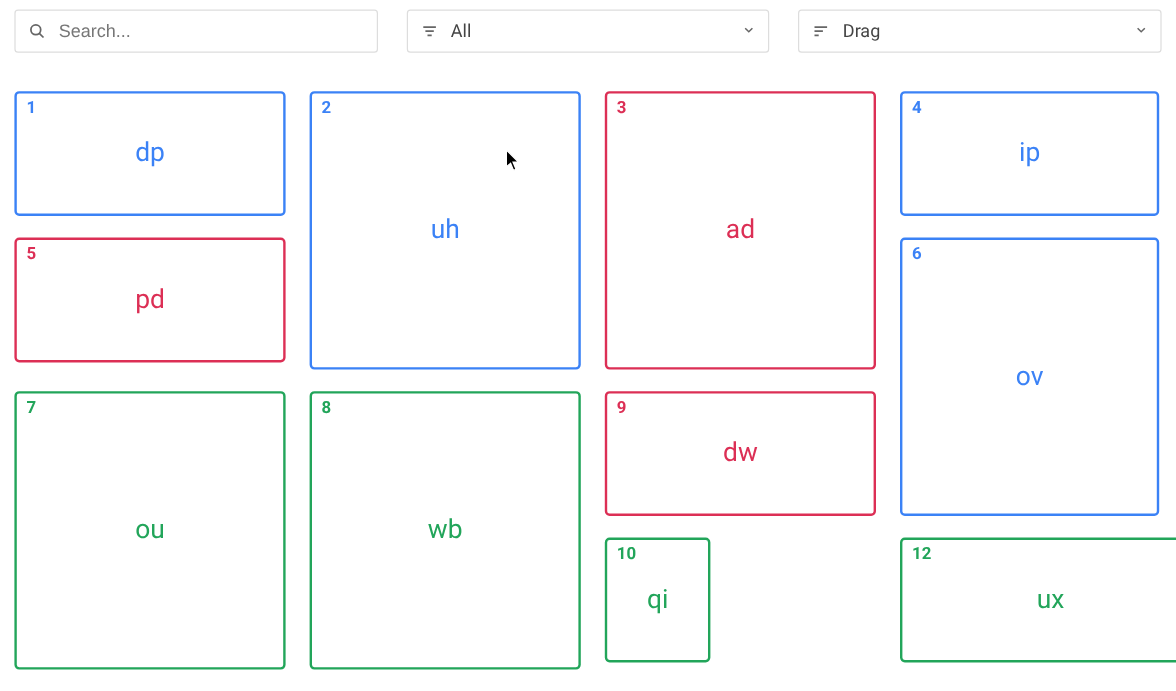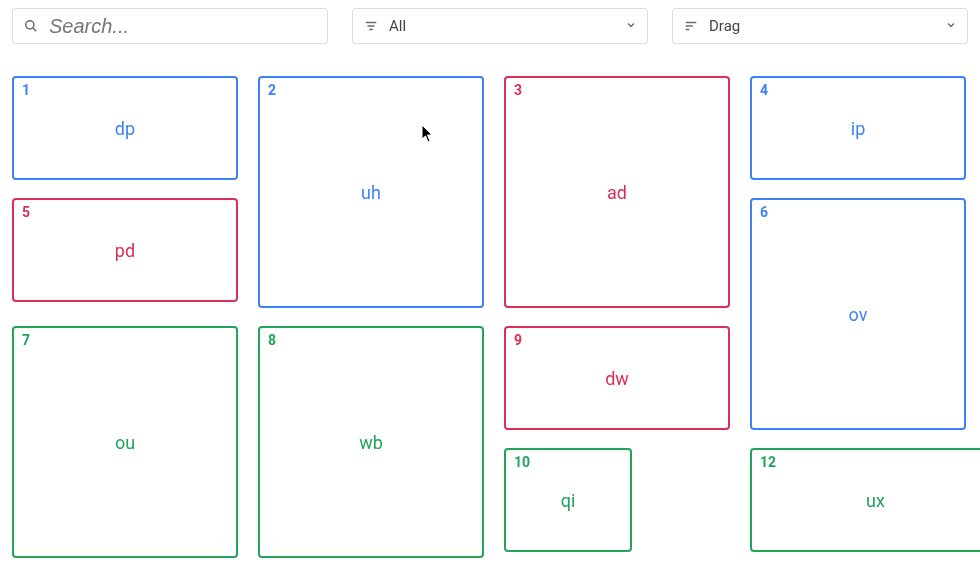--- a/index.html
+++ b/index.html
@@ -35,24 +35,23 @@
       margin-right: 10px;
       display: flex;
       align-items: center;
       justify-content: center;
       color: #666;
     }
     .control input {
       border: none;
       outline: none;
       flex: 1;
-      font-size: 20px;
+      font-size: 15px;
       color: #444;
       background: transparent;
-      font-style: italic;
     }
     .control input::placeholder { color: #777; }
     .control .chev {
       margin-left: auto;
       color: #666;
     }
     .grid-area {
       position: relative;
       margin: 24px 12px 0 12px;
       height: 520px;
@@ -68,21 +67,21 @@
       top: 4px;
       left: 8px;
       font-size: 14px;
       font-weight: 700;
     }
     .card .lbl {
       position: absolute;
       left: 50%;
       top: 50%;
       transform: translate(-50%, -50%);
-      font-size: 18px;
+      font-size: 22px;
     }
     .c-blue  { color: #3b82f6; border-color: #3b82f6; }
     .c-red   { color: #dc2f55; border-color: #dc2f55; }
     .c-green { color: #22a55a; border-color: #22a55a; }
     .cursor {
       position: absolute;
       left: 421px;
       top: 124px;
       width: 14px;
       height: 20px;
@@ -169,21 +168,21 @@
       <span class="lbl">ou</span>
     </div>
     <div class="card c-green" style="left: 246px; top: 250px; width: 226px; height: 232px;">
       <span class="idx">8</span>
       <span class="lbl">wb</span>
     </div>
     <div class="card c-red" style="left: 492px; top: 250px; width: 226px; height: 104px;">
       <span class="idx">9</span>
       <span class="lbl">dw</span>
     </div>
-    <div class="card c-green" style="left: 492px; top: 372px; width: 128px; height: 104px;">
+    <div class="card c-green" style="left: 492px; top: 372px; width: 88px; height: 104px;">
       <span class="idx">10</span>
       <span class="lbl">qi</span>
     </div>
     <div class="card c-green" style="left: 738px; top: 372px; width: 251px; height: 104px;">
       <span class="idx">12</span>
       <span class="lbl">ux</span>
     </div>
   </div>
 
 <div class="cursor">

